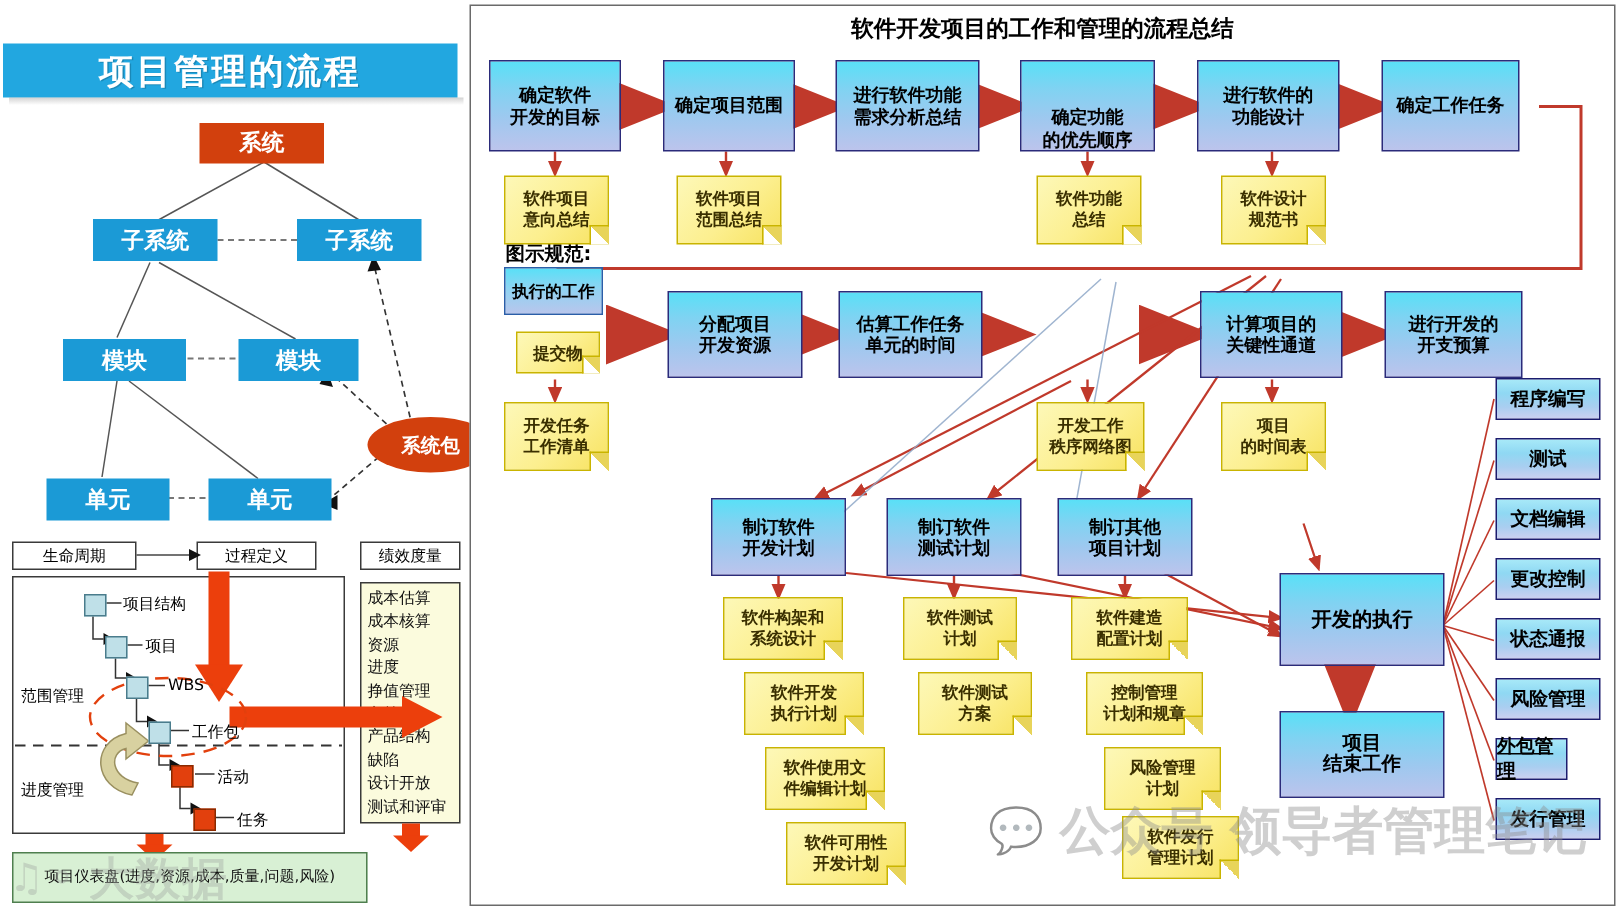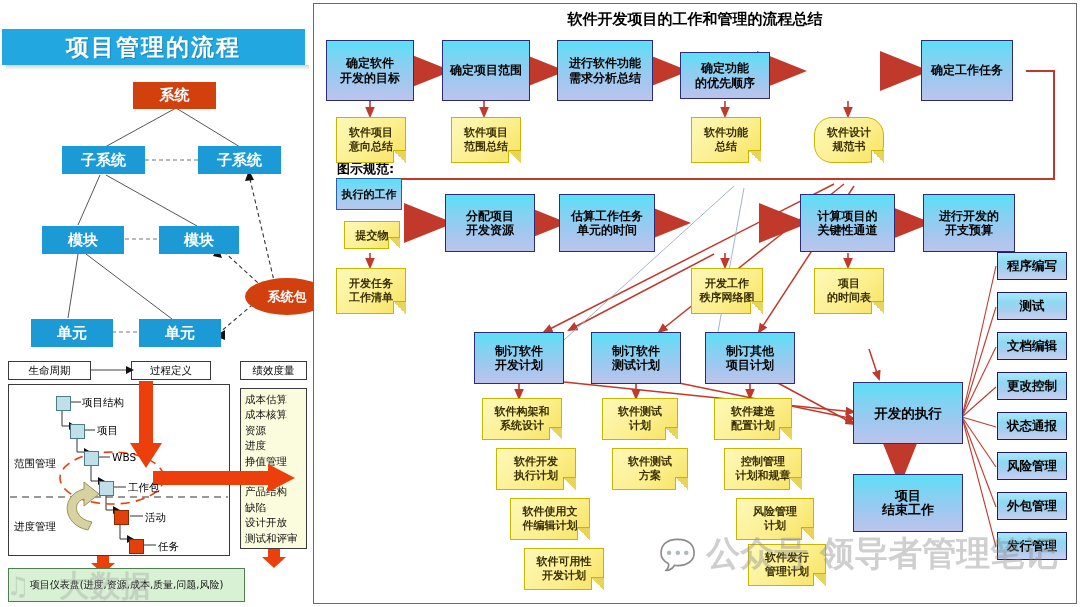--- a/index.html
+++ b/index.html
@@ -332,36 +332,39 @@
     </svg>
 
     <div class="bbox" style="left:12px;top:36px;width:88px;height:61px;white-space:pre-line;">
       <span>确定软件
 开发的目标</span></div>
     <div class="bbox" style="left:128px;top:36px;width:88px;height:61px;white-space:pre-line;">
       <span>确定项目范围</span></div>
     <div class="bbox" style="left:243px;top:36px;width:96px;height:61px;white-space:pre-line;">
       <span>进行软件功能
 需求分析总结</span></div>
-    <div class="bbox" style="left:366px;top:48px;width:90px;height:47px;white-space:pre-line;">
+    <div class="bbox" style="left:366px;top:36px;width:90px;height:61px;white-space:pre-line;align-items:flex-end;">
       <span>确定功能
 的优先顺序</span></div>
+    <div class="bbox" style="left:484px;top:36px;width:95px;height:61px;white-space:pre-line;">
+      <span>进行软件的
+功能设计</span></div>
     <div class="bbox" style="left:607px;top:36px;width:92px;height:61px;white-space:pre-line;">
       <span>确定工作任务</span></div>
 
     <div class="note" style="left:22px;top:113px;width:70px;height:46px;white-space:pre-line;">
       <span>软件项目
 意向总结</span></div>
     <div class="note" style="left:137px;top:113px;width:70px;height:46px;white-space:pre-line;">
       <span>软件项目
 范围总结</span></div>
     <div class="note" style="left:377px;top:113px;width:70px;height:46px;white-space:pre-line;">
       <span>软件功能
 总结</span></div>
-    <div class="note" style="left:500px;top:113px;width:70px;height:46px;white-space:pre-line;border-radius:18px;">
+    <div class="note" style="left:500px;top:113px;width:70px;height:46px;white-space:pre-line;">
       <span>软件设计
 规范书</span></div>
 
     <div class="bbox" style="left:131px;top:190px;width:90px;height:58px;white-space:pre-line;">
       <span>分配项目
 开发资源</span></div>
     <div class="bbox" style="left:245px;top:190px;width:96px;height:58px;white-space:pre-line;">
       <span>估算工作任务
 单元的时间</span></div>
     <div class="bbox" style="left:486px;top:190px;width:95px;height:58px;white-space:pre-line;">
@@ -442,21 +445,21 @@
       </div>
     <div class="rbox" style="left:683px;top:368px;width:70px;height:28px;">
       <span>更改控制</span>
       </div>
     <div class="rbox" style="left:683px;top:408px;width:70px;height:28px;text-align:center;">
       <span>状态通报</span>
       </div>
     <div class="rbox" style="left:683px;top:448px;width:70px;height:28px;">
       <span>风险管理</span>
       </div>
-    <div class="rbox" style="left:683px;top:488px;width:70px;height:28px;">
+    <div class="rbox" style="left:683px;top:488px;width:48px;height:28px;text-decoration:underline;">
       <span>外包管理</span>
       </div>
     <div class="rbox" style="left:683px;top:528px;width:70px;height:28px;">
       <span>发行管理</span>
       </div>
 
     <div id="legend-title">图示规范:</div>
     <div id="legend-blue">
       <span>执行的工作</span>
       </div>

